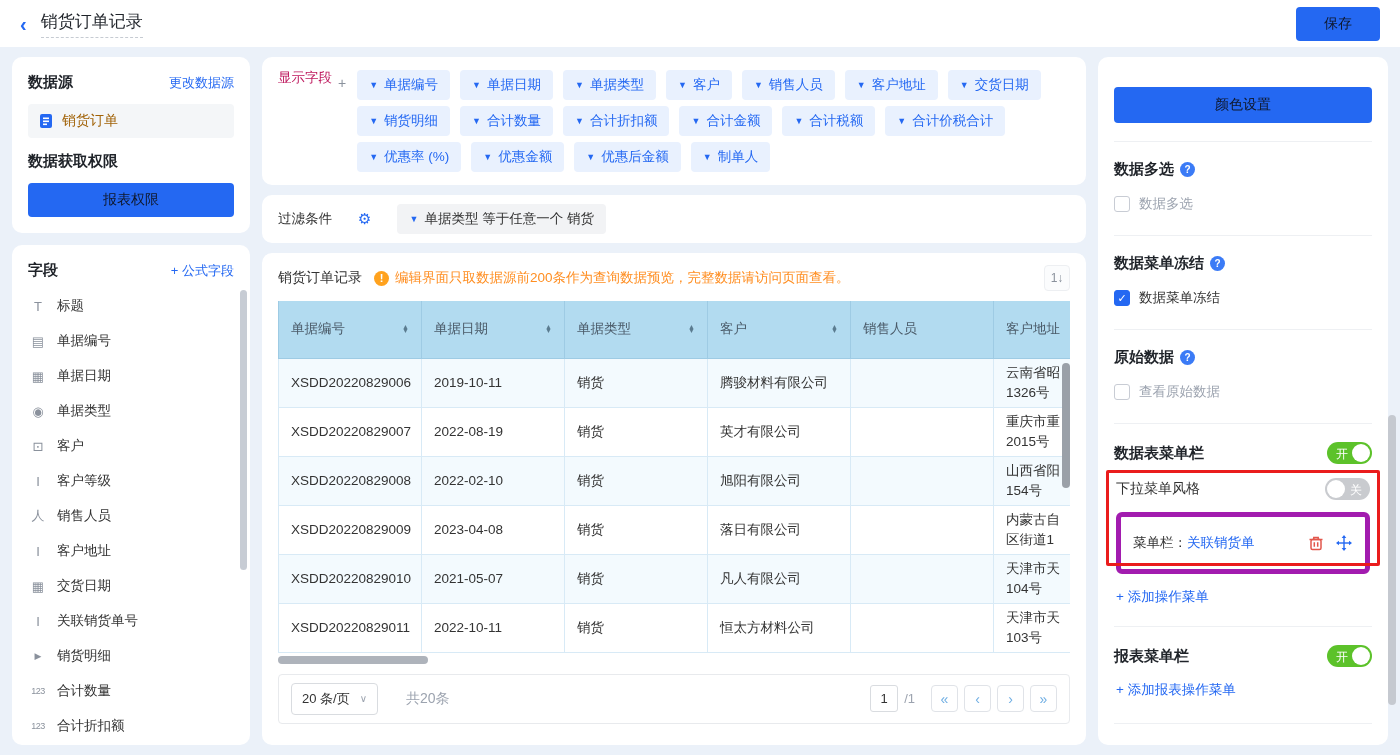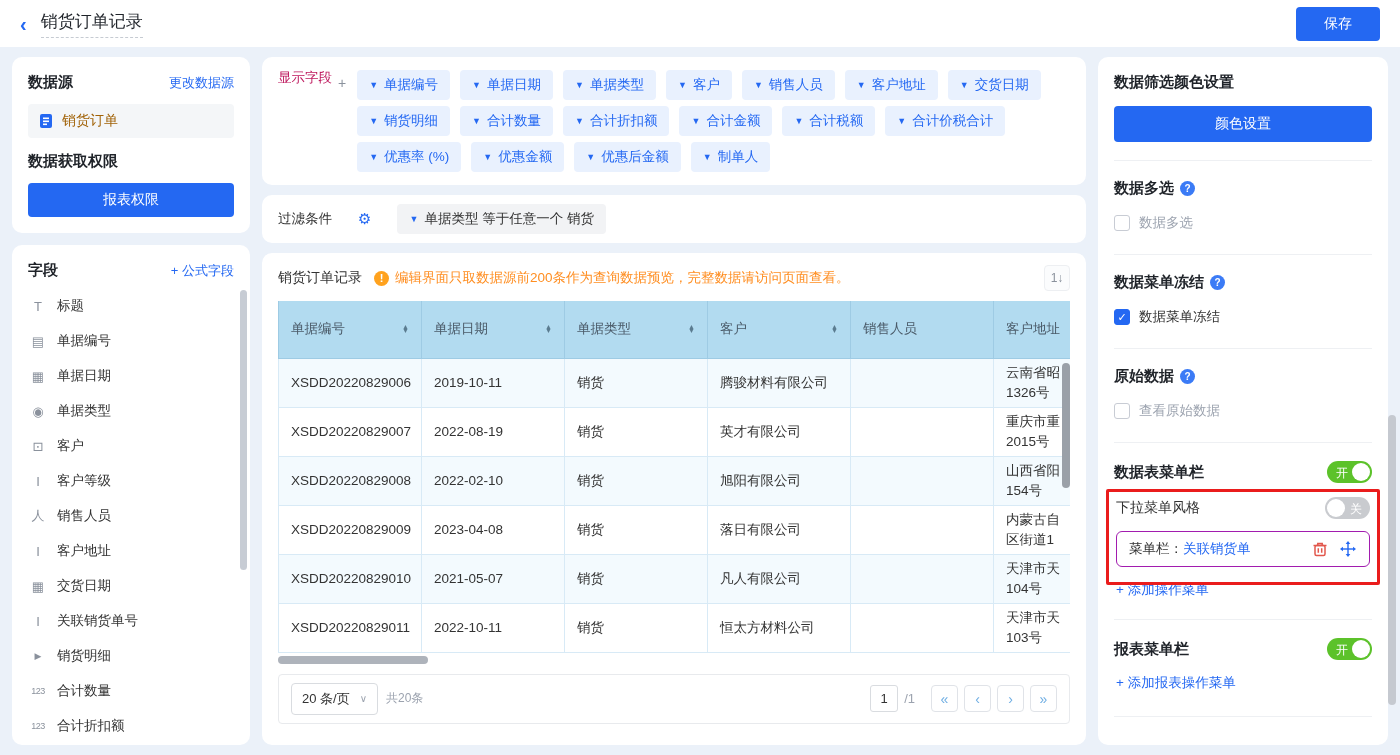--- a/index.html
+++ b/index.html
@@ -3,21 +3,21 @@
 <meta charset="utf-8">
 <style>
   * { margin:0; padding:0; box-sizing:border-box; }
   html,body { width:1400px; height:755px; font-family:"Liberation Sans","DejaVu Sans",sans-serif; background:#EBF1F9; overflow:hidden; }
 
   
   .topbar { height:47px; background:#fff; display:flex; align-items:center; padding:0 20px; }
   .back { color:#2468F2; font-size:20px; font-weight:bold; cursor:pointer; margin-right:14px; line-height:1; }
   .page-title { font-size:17px; color:#1f2329; padding-bottom:4px; border-bottom:1px dashed #c6cbd2; }
   .topbar .spacer { flex:1; }
-  .btn-primary { background:#2468F2; color:#ffffff; border:none; border-radius:4px; font-size:14px; cursor:pointer; }
+  .btn-primary { background:#2468F2; color:#0f172a; border:none; border-radius:4px; font-size:14px; cursor:pointer; }
   .save-btn { padding:8px 28px; }
 
   
   .content { display:flex; gap:12px; padding:10px 12px; height:708px; position:relative; }
   .card { background:#fff; border-radius:10px; }
 
   
   .left-col { width:238px; display:flex; flex-direction:column; gap:12px; flex:none; }
   .card-pad { padding:16px; }
   .row-between { display:flex; justify-content:space-between; align-items:center; }
@@ -65,21 +65,21 @@
   .grid td { font-size:13.5px; color:#333; padding:0 12px; height:49px; border:1px solid #D8EAF6; background:#fff; }
   .grid tr.alt td { background:#F3FAFE; }
   .cell-addr { white-space:pre-line; line-height:1.45; }
   .tbl-vscroll { position:absolute; right:0; top:62px; width:8px; height:125px; background:#9AA0A8; border-radius:4px; }
   .hscroll { height:8px; margin-top:3px; position:relative; flex:none; }
   .hscroll .thumb { position:absolute; left:0; top:0; height:8px; width:150px; background:#AEB3BB; border-radius:4px; }
 
   .pager { margin-top:10px; border:1px solid #E8EAED; border-radius:4px; padding:8px 12px; display:flex; align-items:center; }
   .psize { border:1px solid #D9DCE0; border-radius:4px; padding:6px 10px; font-size:13px; color:#333; display:flex; align-items:center; gap:10px; cursor:pointer; }
   .psize .chev { color:#9CA3AF; font-size:10px; }
-  .ptotal { color:#9CA3AF; font-size:12px; margin-left:8px; }
+  .ptotal { color:#9CA3AF; font-size:14px; margin-left:28px; }
   .pager .spacer { flex:1; }
   .pnum { width:28px; height:27px; border:1px solid #D9DCE0; border-radius:3px; display:flex; align-items:center; justify-content:center; font-size:13px; color:#333; }
   .pof { color:#9CA3AF; font-size:13px; margin:0 10px 0 6px; }
   .navbtn { width:27px; height:27px; border:1px solid #E0E3E8; border-radius:4px; background:#fff; color:#6FAEE3; font-size:14px; display:flex; align-items:center; justify-content:center; margin-left:6px; cursor:pointer; }
 
   
   .right-col { width:290px; flex:none; position:relative; }
   .right-card { height:100%; padding:16px; position:relative; }
   .rsec-title { font-size:15px; font-weight:bold; color:#1f2329; display:flex; align-items:center; gap:6px; }
   .help { width:15px; height:15px; border-radius:50%; background:#3B7BF6; color:#fff; font-size:10px; display:flex; align-items:center; justify-content:center; cursor:pointer; }
@@ -89,21 +89,21 @@
   .chk { width:16px; height:16px; border:1px solid #C8CCD4; border-radius:3px; background:#fff; flex:none; }
   .chk.checked { background:#2468F2; border-color:#2468F2; color:#fff; font-size:11px; display:flex; align-items:center; justify-content:center; }
   .chk-label-dim { color:#9CA3AF; }
   .chk-label { color:#333; }
   .toggle { width:45px; height:22px; border-radius:11px; position:relative; font-size:12px; color:#fff; cursor:pointer; flex:none; }
   .toggle .knob { width:18px; height:18px; border-radius:50%; background:#fff; position:absolute; top:2px; }
   .toggle.on { background:#5CC22A; } .toggle.on .knob { right:2px; } .toggle.on .t-label { position:absolute; left:9px; top:3.5px; }
   .toggle.off { background:#C9CBCF; } .toggle.off .knob { left:2px; } .toggle.off .t-label { position:absolute; right:8px; top:3.5px; }
   .tsec { display:flex; align-items:center; justify-content:space-between; margin-bottom:14px; }
   .sub-row { display:flex; align-items:center; justify-content:space-between; margin:4px 2px 12px; font-size:14px; color:#333; }
-  .menu-box { border:1px solid #a21caf; border-radius:6px; padding:8px 12px; display:flex; align-items:center; margin:0 2px 14px; font-size:13.5px; }
+  .menu-box { border:5px solid #a21caf; border-radius:6px; padding:17px 12px; display:flex; align-items:center; margin:0 2px 14px; font-size:13.5px; }
   .menu-box .pfx { color:#333; }
   .menu-box .val { color:#2468F2; flex:1; }
   .icon-btn { width:18px; height:18px; margin-left:10px; cursor:pointer; flex:none; }
   .add-link { display:block; font-size:13.5px; margin:0 2px 20px; }
   .red-region { position:relative; margin:0 -6px; padding:0 6px; }
   .red-frame { position:absolute; left:-2px; right:-2px; top:-8px; height:96px; border:3px solid #EA1C1C; border-radius:2px; pointer-events:none; z-index:5; }
   .panel-scroll { position:absolute; right:-8px; top:358px; height:290px; width:8px; background:#C5C9D0; border-radius:4px; }
 </style>
 </head>
 <body>
@@ -431,23 +431,20 @@
         <span class="navbtn">«</span>
         <span class="navbtn">‹</span>
         <span class="navbtn">›</span>
         <span class="navbtn">»</span>
       </div>
     </div>
   </div>
 
   <div class="right-col">
     <div class="card right-card">
-      <div class="rsec-title">
-          <span>数据筛选颜色设置</span>
-        </div>
       <button class="btn-primary color-btn">颜色设置</button>
       <div class="divider"></div>
 
       <div class="rsec-title">
           <span>数据多选</span>
           <span class="help">?</span>
         </div>
       <div class="chk-row">
           <span class="chk"></span>
           <span class="chk-label-dim">数据多选</span>

